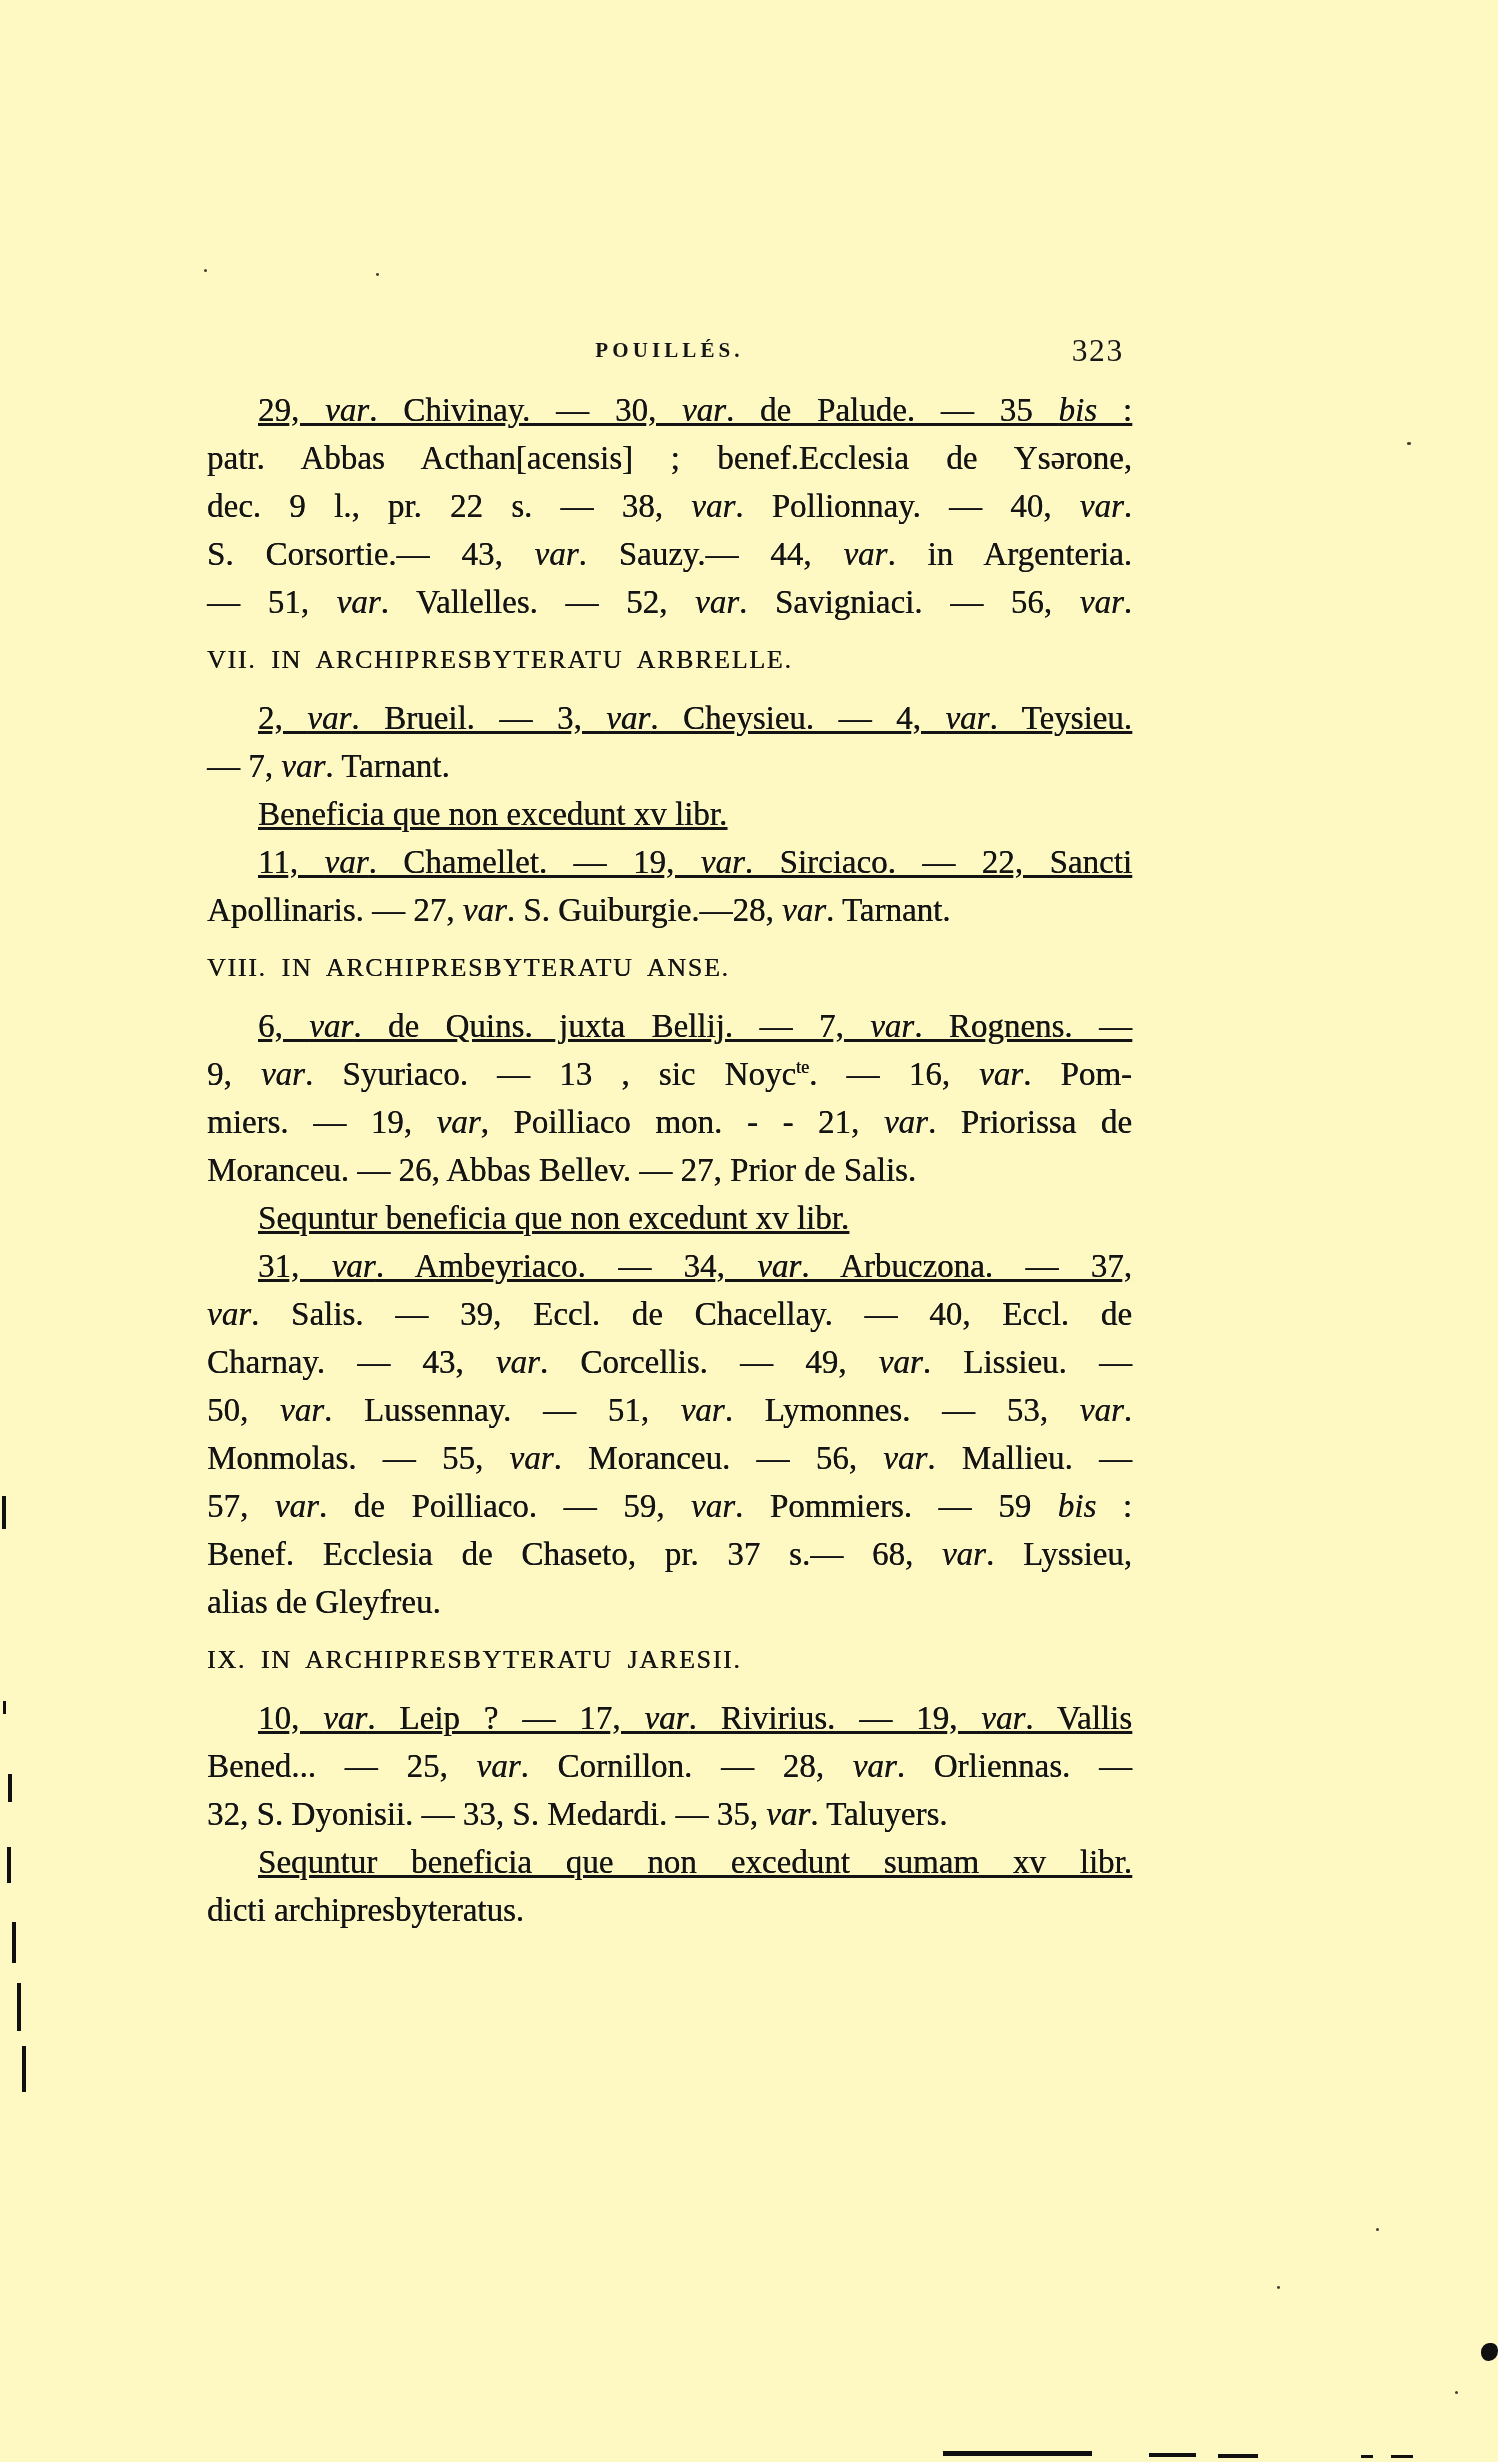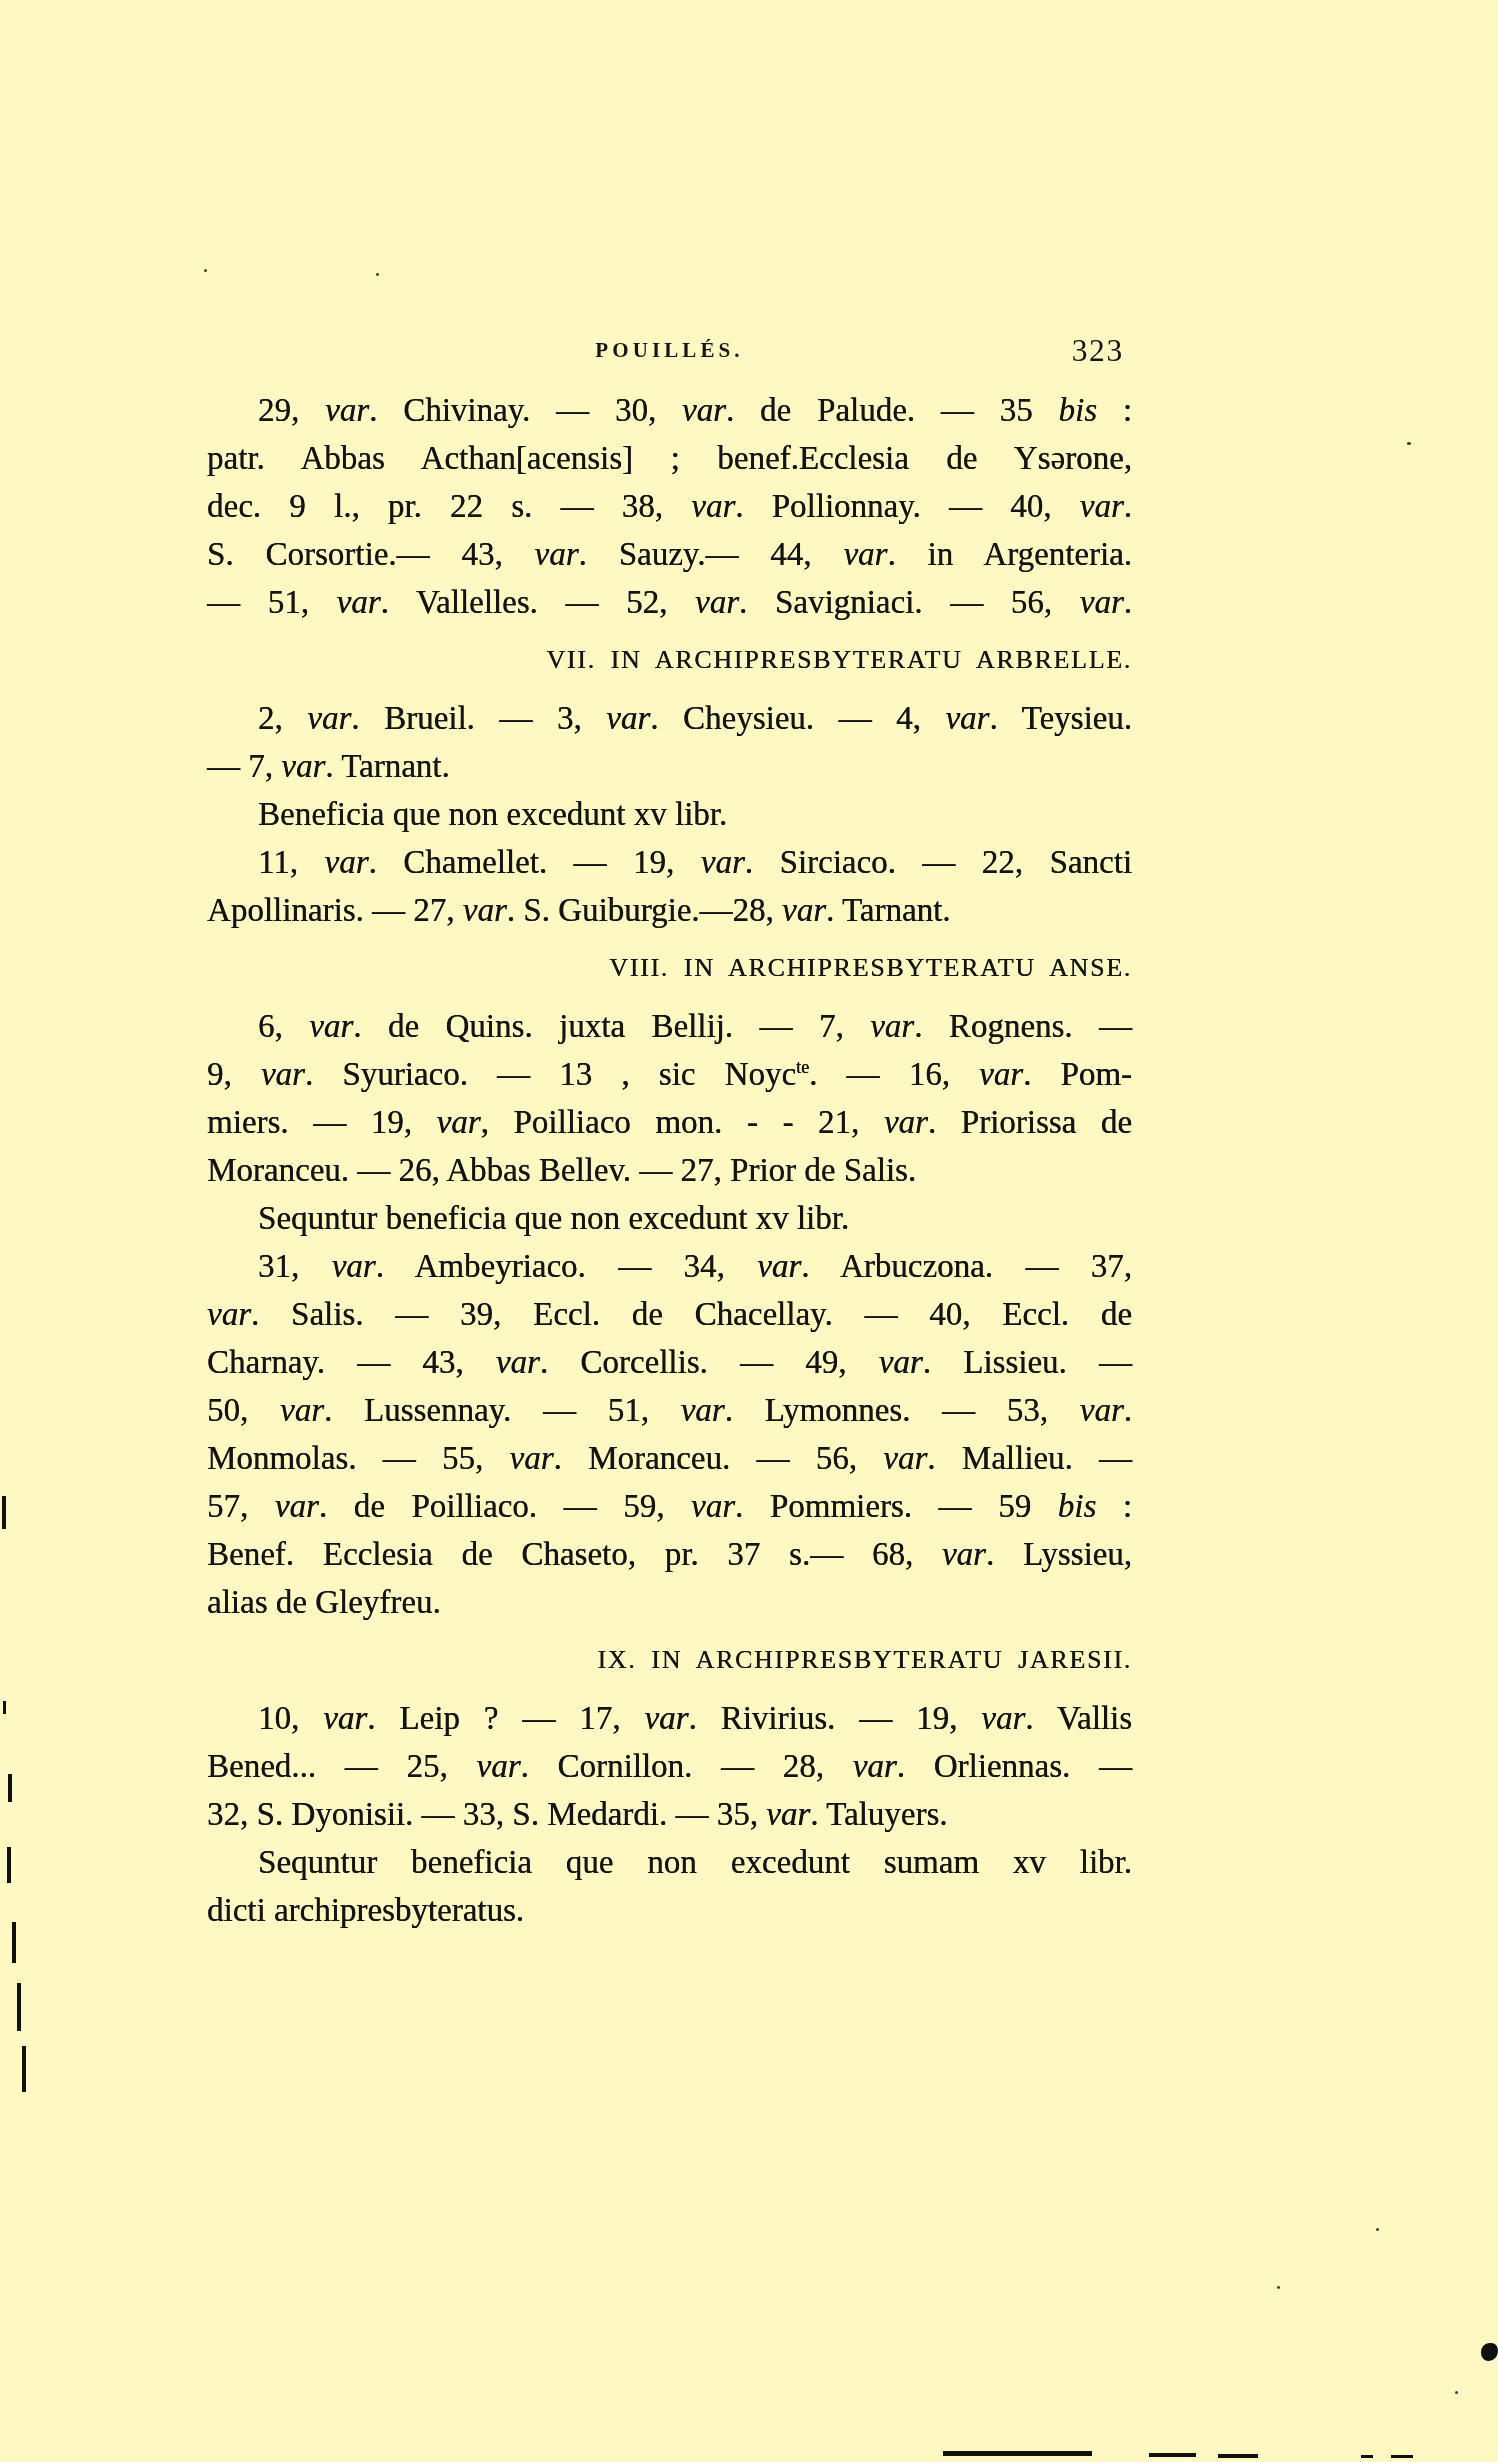--- a/index.html
+++ b/index.html
@@ -44,30 +44,30 @@
     font-size: 33px;
     line-height: 48px;
     text-shadow: 0.3px 0 0 #1a1a1a;
   }
   .line {
     text-align: justify;
     text-align-last: justify;
     white-space: normal;
   }
   .line.end { text-align-last: left; }
-  .line.indent { padding-left: 51px; }
+  .line.indent { padding-left: 51px; text-decoration: underline; }
   .line em { font-style: italic; }
   .line sup {
     font-size: 18px;
     line-height: 0;
     vertical-align: 11.6px;
     letter-spacing: 0;
   }
   .heading {
-    text-align: right;
+    text-align: left;
     font-size: 26px;
     line-height: 48px;
     letter-spacing: 1.7px;
     word-spacing: 6.6px;
     margin: 10px 0;
     color: #151515;
   }
   .artifact {
     position: absolute;
     background: #101010;

